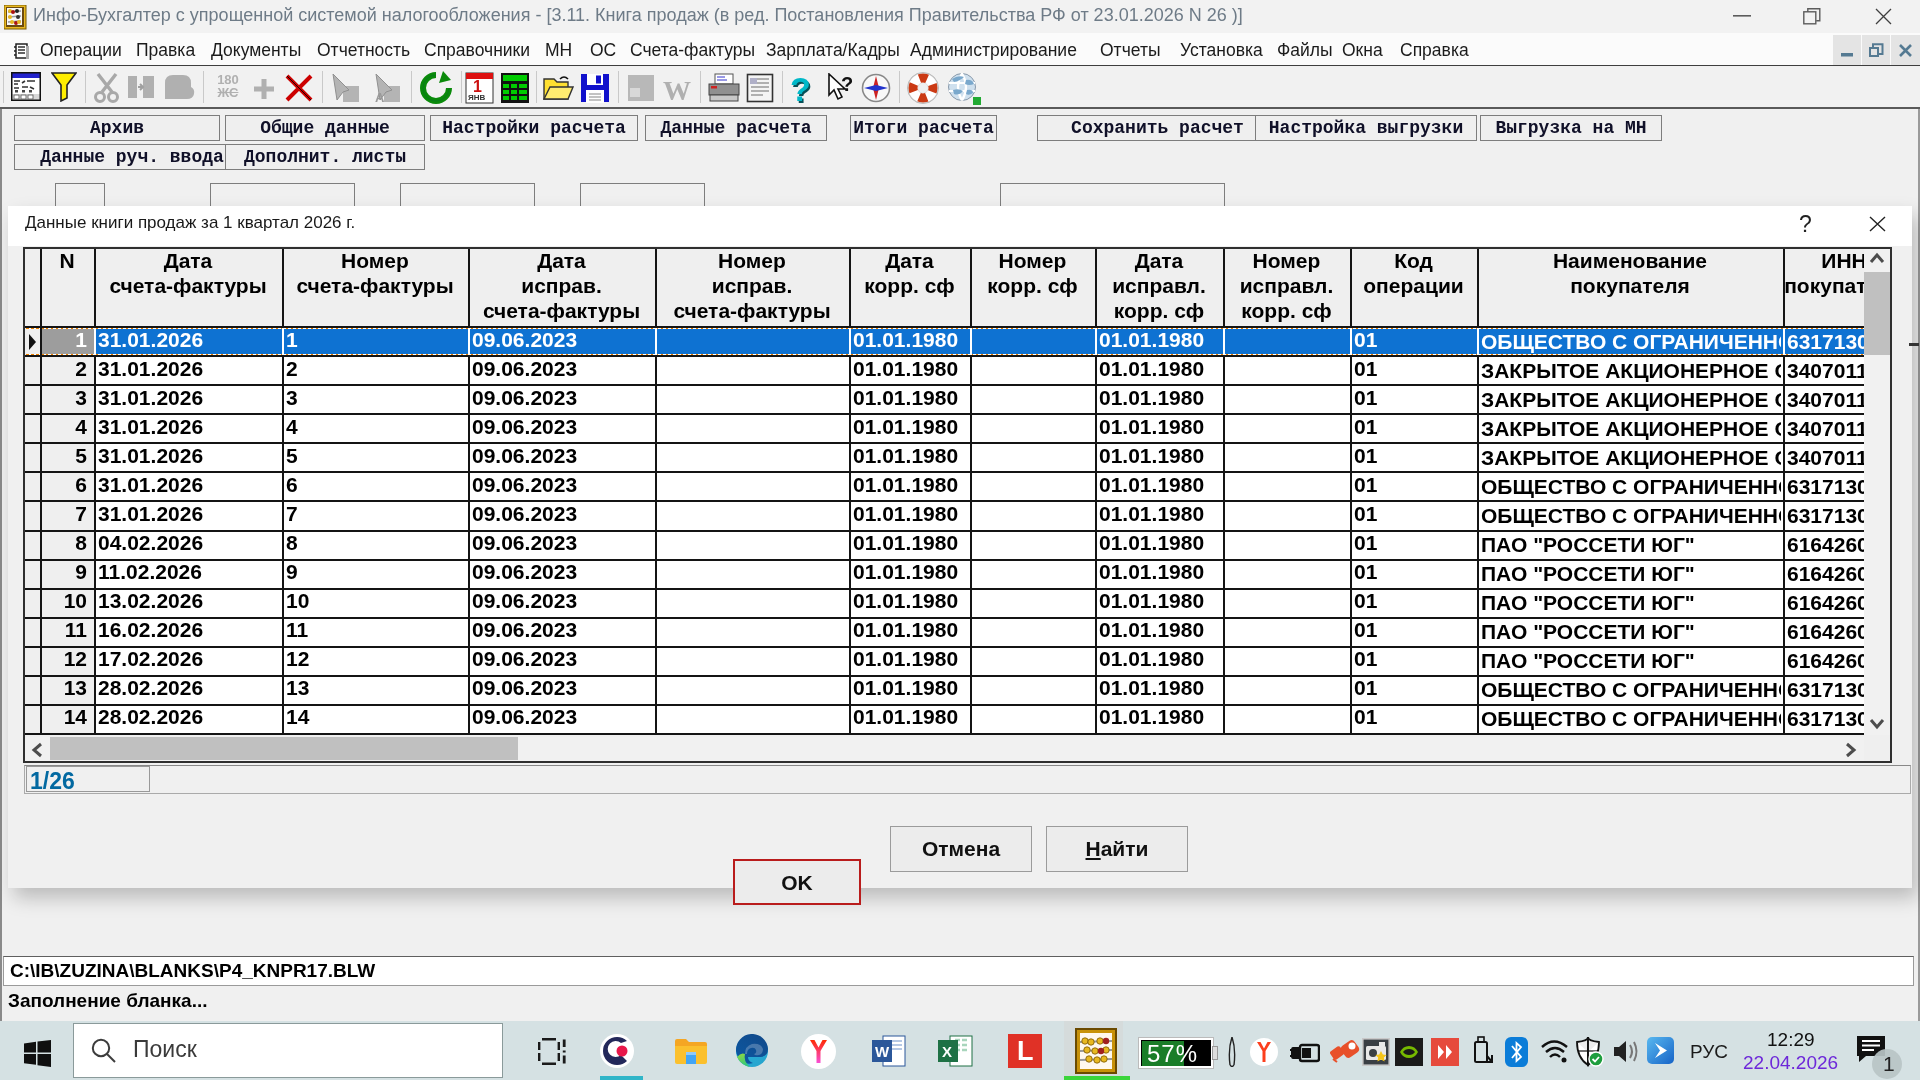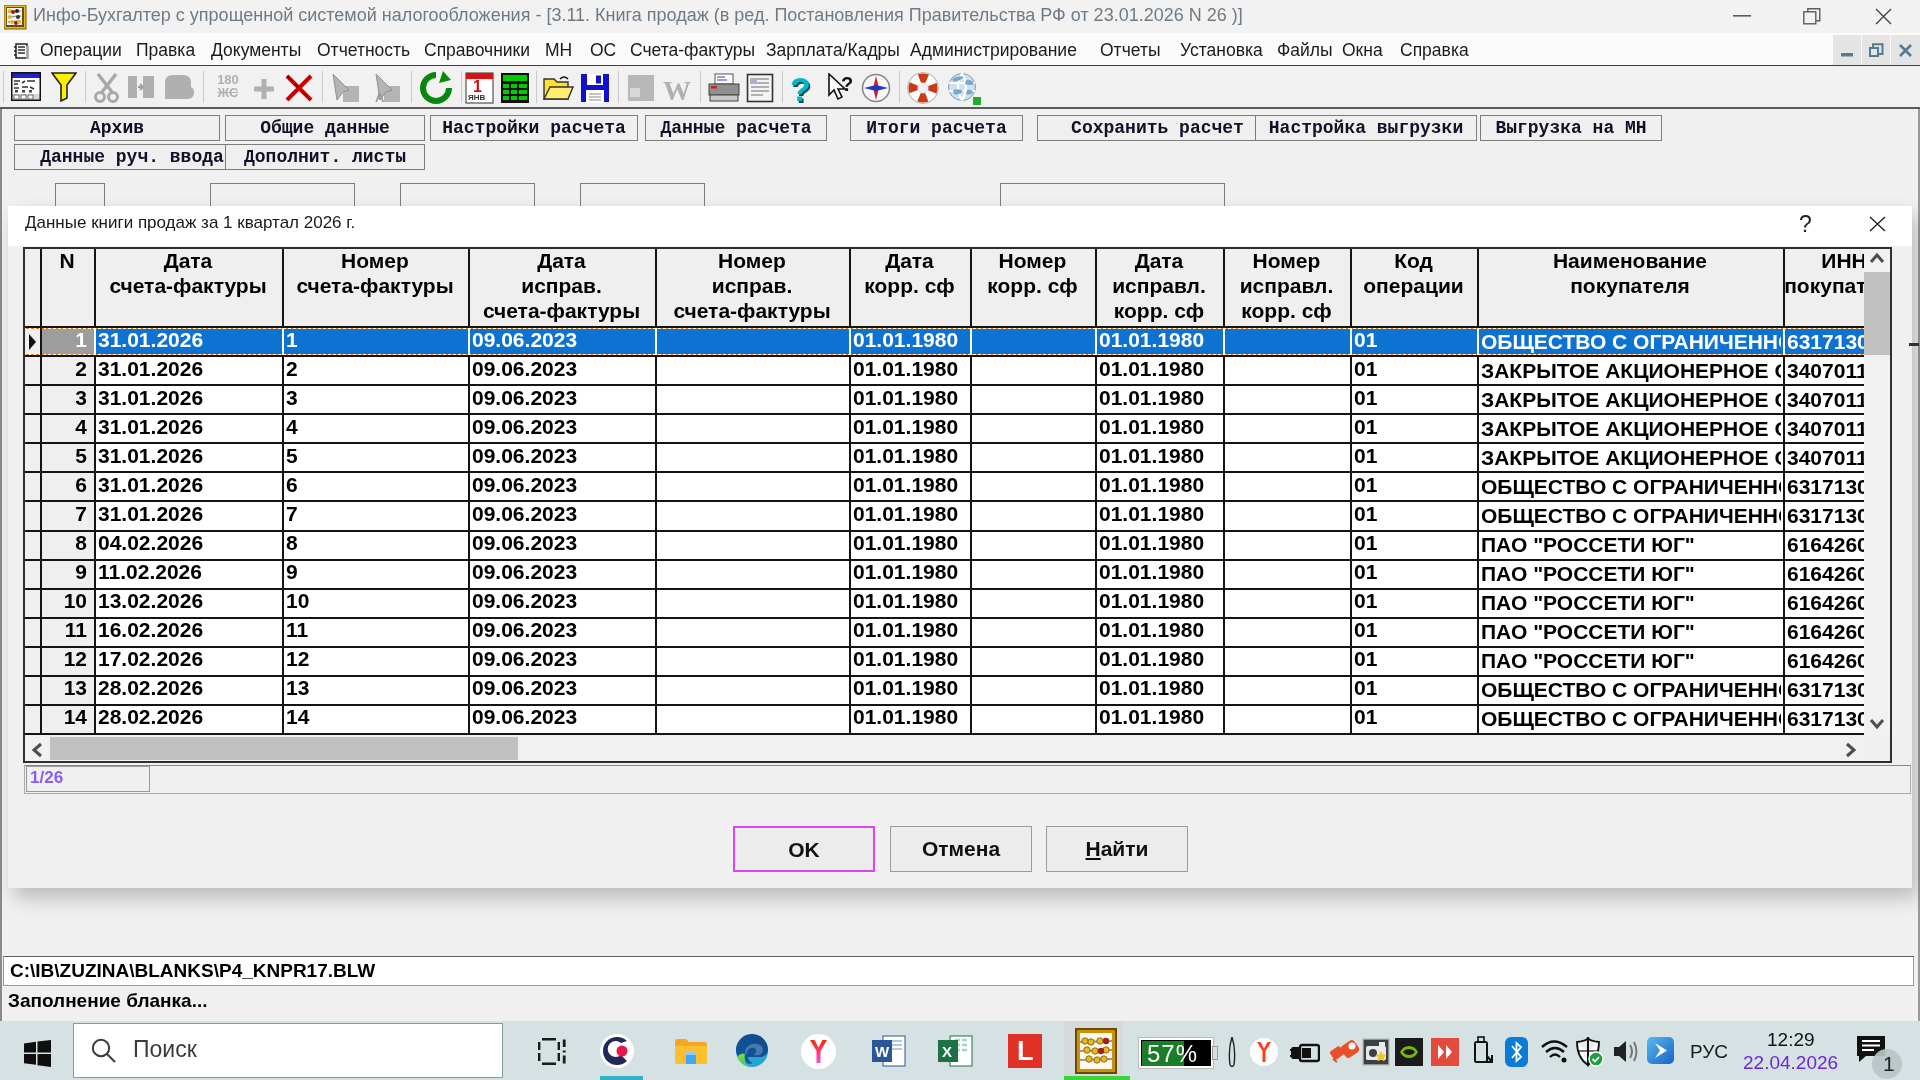--- a/index.html
+++ b/index.html
@@ -242,21 +242,21 @@
     <path d="M16 1.5 Q8 15 16 28.5 M16 1.5 Q24 15 16 28.5 M3 11 H29 M3 19 H29" fill="none" stroke="#ffffff" stroke-width="2.2"></path>
     <path d="M6 7 Q12 3 18 5 Q14 9 8 10 Z M20 8 Q26 7 28 12 Q23 14 19 12 Z M7 18 Q13 16 17 19 Q13 24 8 22 Z M21 18 Q27 17 27 21 Q23 24 20 22 Z" fill="#7aa8cc"></path>
     <rect x="27" y="25" width="8" height="8" fill="#22aa33"></rect>
   </svg>
 </div>
 <div class="abs" id="workspace"></div>
 <div class="tabbtn" style="left:14px;top:115px;width:206px">Архив</div>
 <div class="tabbtn" style="left:225px;top:115px;width:200px">Общие данные</div>
 <div class="tabbtn" style="left:430px;top:115px;width:208px">Настройки расчета</div>
 <div class="tabbtn" style="left:645px;top:115px;width:182px">Данные расчета</div>
-<div class="tabbtn" style="left:850px;top:115px;width:173px">Итоги расчета</div>
+<div class="tabbtn" style="left:850px;top:115px;width:147px">Итоги расчета</div>
 <div class="tabbtn" style="left:1037px;top:115px;width:241px">Сохранить расчет</div>
 <div class="tabbtn" style="left:1255px;top:115px;width:222px">Настройка выгрузки</div>
 <div class="tabbtn" style="left:1480px;top:115px;width:182px">Выгрузка на МН</div>
 <div class="tabbtn" style="left:14px;top:144px;width:236px">Данные руч. ввода</div>
 <div class="tabbtn" style="left:225px;top:144px;width:200px">Дополнит. листы</div>
 <div class="ghostbtn" style="left:55px;width:50px"></div>
 <div class="ghostbtn" style="left:210px;width:145px"></div>
 <div class="ghostbtn" style="left:400px;width:135px"></div>
 <div class="ghostbtn" style="left:580px;width:125px"></div>
 <div class="ghostbtn" style="left:1000px;width:225px"></div>
@@ -465,28 +465,28 @@
 <svg class="abs" style="left:31px;top:742px" width="12" height="16">
     <path d="M10 2 L3 8 L10 14" fill="none" stroke="#4d4d4d" stroke-width="3"></path>
   </svg>
 <div class="abs sbthumb" style="left:50px;top:737px;width:468px;height:23px"></div>
 <svg class="abs" style="left:1845px;top:742px" width="12" height="16">
     <path d="M2 2 L9 8 L2 14" fill="none" stroke="#4d4d4d" stroke-width="3"></path>
   </svg>
 
 <div class="abs" style="left:24px;top:765px;width:1887px;height:29px;border:1px solid #aaa;border-top:1px solid #888"></div>
 <div class="abs" style="left:26px;top:766px;width:124px;height:26px;border:1px solid #999;background:#f0f0f0"></div>
-<span class="abs" style="left:30px;top:768px;font-weight:bold;font-size:17px;color:#8b5cf6">1/26</span>
+<span class="abs" style="left:30px;top:768px;font-weight:bold;font-size:23px;color:#0369a1">1/26</span>
 
 <span class="abs" style="left:1799px;top:211px;font-size:23px;color:#222">?</span>
 <svg class="abs" style="left:1869px;top:216px" width="17" height="16">
     <path d="M1 1 L16 15 M16 1 L1 15" stroke="#222" stroke-width="1.4"></path>
   </svg>
 
-<div class="btn" style="left:733px;top:826px;width:142px;border:2px solid #d946ef;font-weight:bold">OK</div>
+<div class="btn" style="left:733px;top:859px;width:128px;border:2px solid #b91c1c;font-weight:bold">OK</div>
 <div class="btn" style="left:890px;top:826px;width:142px;font-weight:bold">Отмена</div>
 <div class="btn" style="left:1046px;top:826px;width:142px;font-weight:bold"><u>Н</u>айти</div>
 
 <div class="abs" style="left:1909px;top:343px;width:10px;height:3px;background:#333"></div>
 
 <div class="abs" id="statusbox">
     <span>C:\IB\ZUZINA\BLANKS\P4_KNPR17.BLW</span>
   </div>
 <span class="abs" id="status2">Заполнение бланка...</span>
 <div class="abs" id="taskbar">

